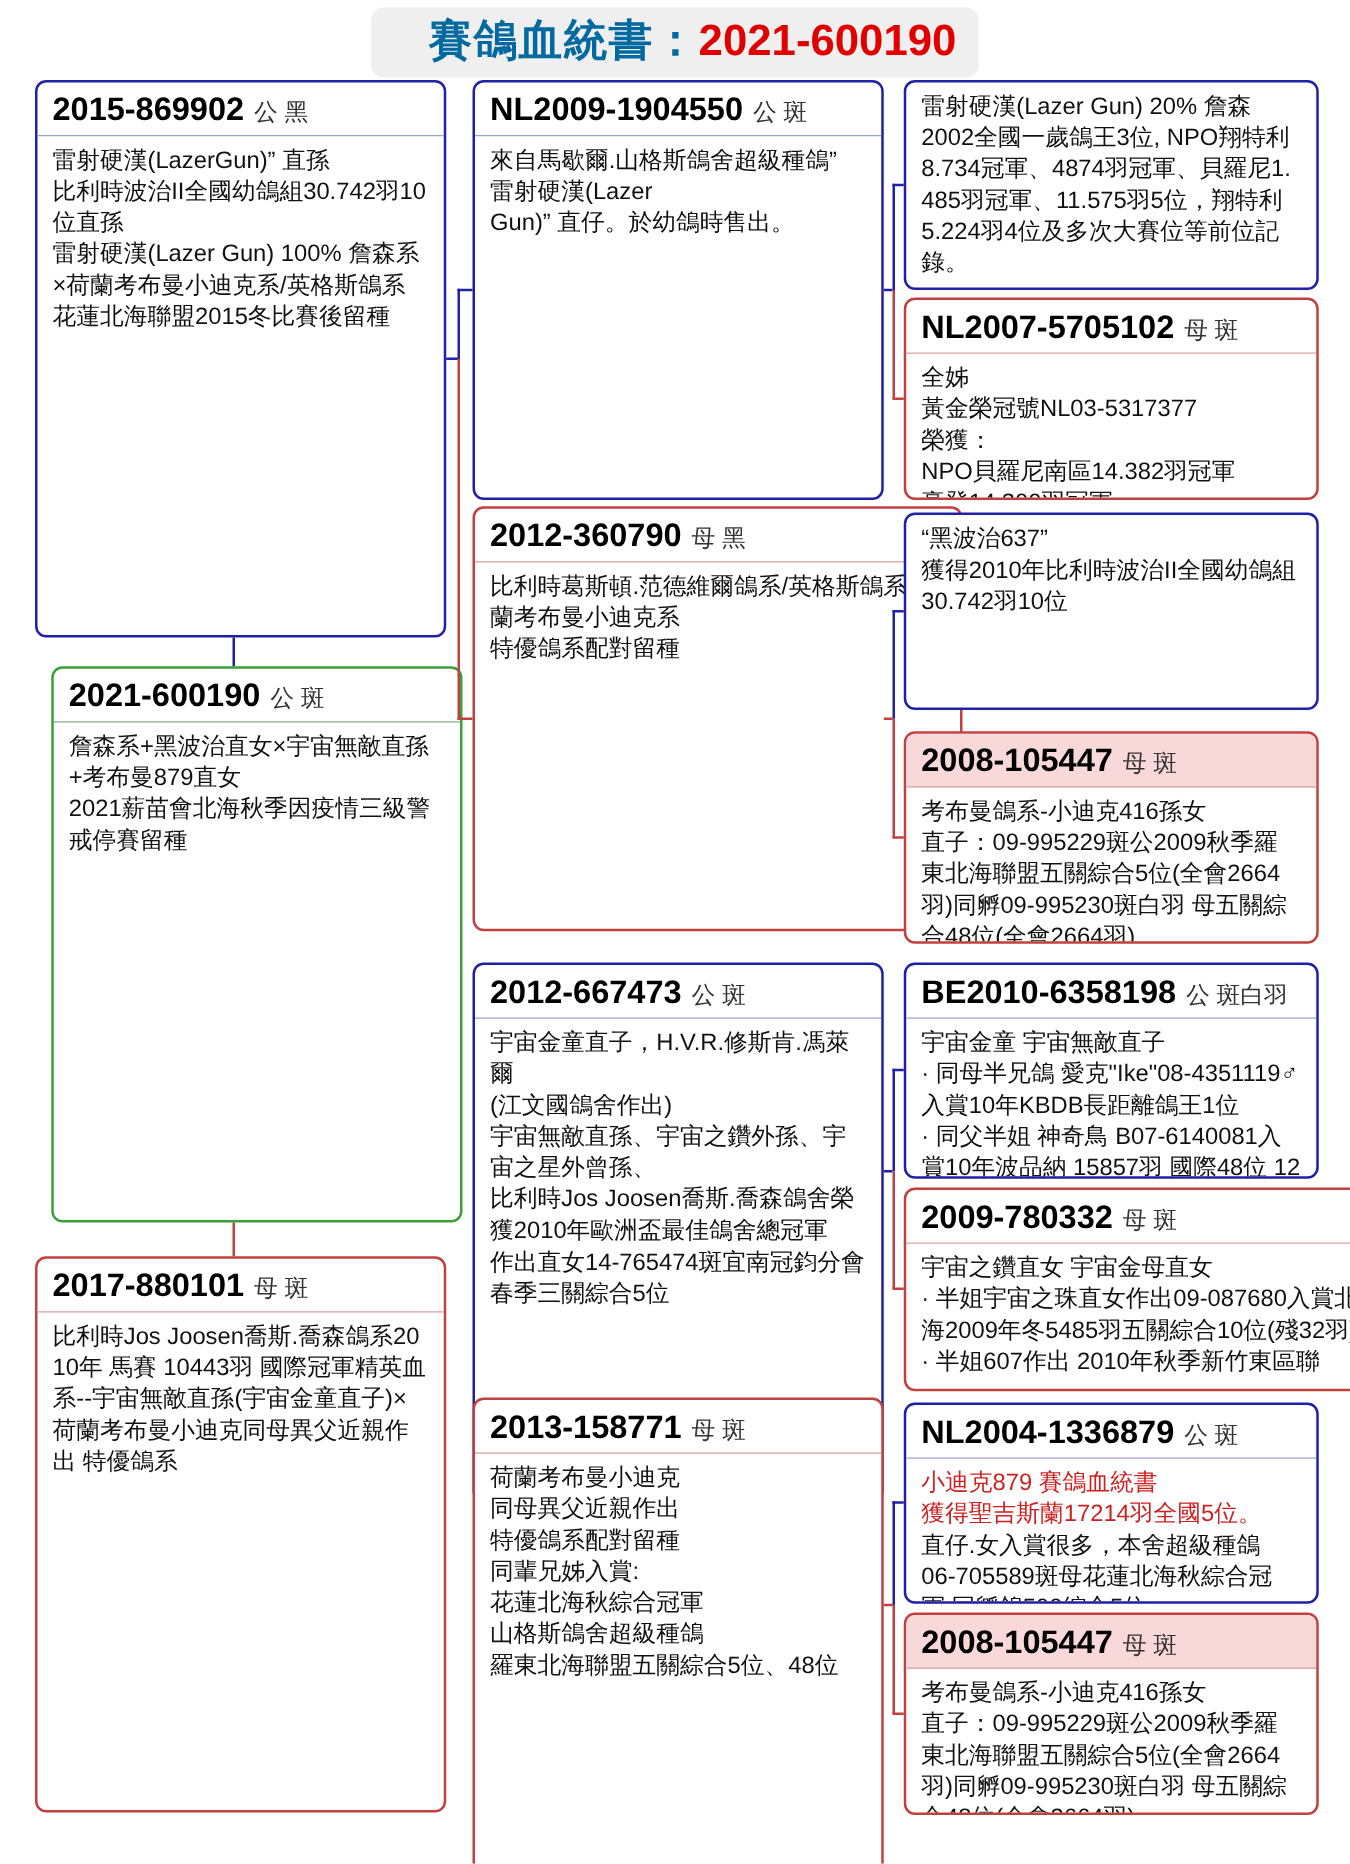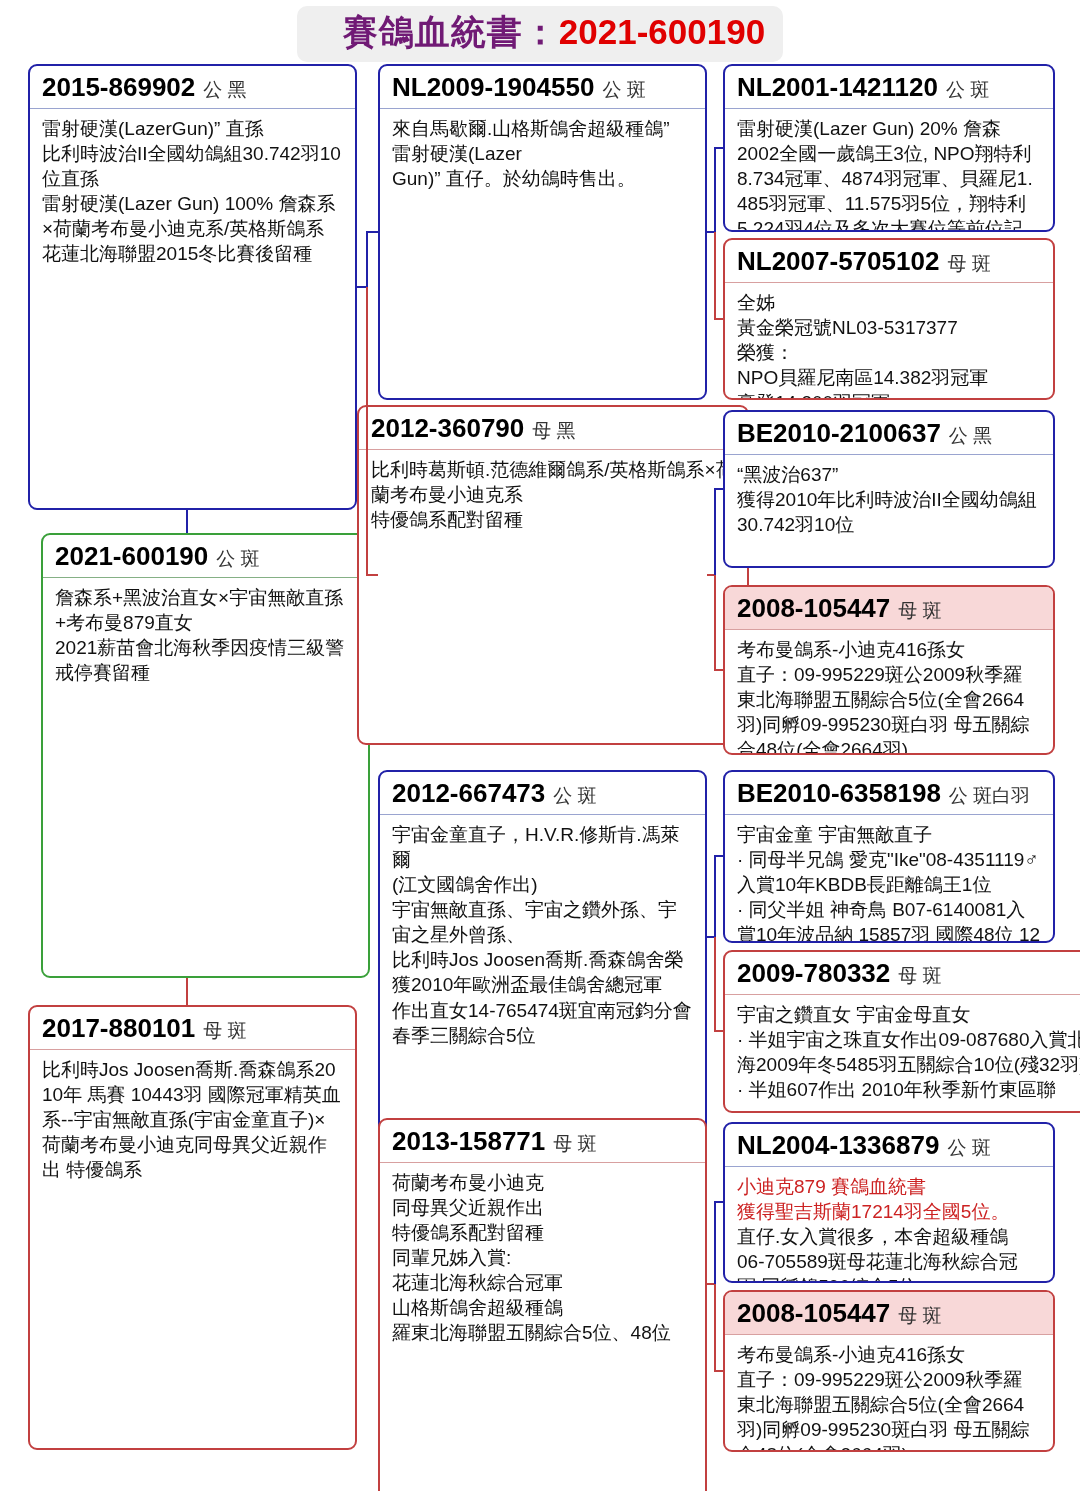--- a/index.html
+++ b/index.html
@@ -2,21 +2,21 @@
 <html><head>
 <meta charset="utf-8">
 <style>
   * { margin:0; padding:0; box-sizing:border-box; }
   html,body { background:#ffffff; }
   body { font-family:"Liberation Sans","DejaVu Sans",sans-serif; }
   .page { position:relative; width:1080px; height:1491px; background:#ffffff; overflow:hidden; }
 
   .title-wrap { position:absolute; left:0; top:6px; width:1080px; text-align:center; }
   .title-badge { display:inline-block; background:#efefef; border-radius:10px; padding:3px 18px 6px 18px; }
-  .title-green { color:#701a75; font-size:35px; font-weight:bold; letter-spacing:1px;margin-left:28px; }
+  .title-green { color:#0369a1; font-size:35px; font-weight:bold; letter-spacing:1px;margin-left:28px; }
   .title-red { color:#e00000; font-size:35px; font-weight:bold; }
 
   .box { position:absolute; background:#ffffff; border:2px solid #888; border-radius:9px; overflow:hidden; }
   .box.blue  { border-color:#2121a8; }
   .box.red   { border-color:#c24040; }
   .box.green { border-color:#3aa03a;margin-left:13px; }
 
   .box-header { padding:6px 12px 5px 12px; white-space:nowrap; }
   .box.blue  .box-header { border-bottom:1px solid #9aa4d0; }
   .box.red   .box-header { border-bottom:1px solid #d8a0a0; }
@@ -74,21 +74,21 @@
   </div>
 
   <div class="box blue" style="left:378px;top:64px;width:329px;height:336px">
     <div class="box-header">
       <span class="ring">NL2009-1904550</span><span class="sexcolor">公 斑</span>
     </div>
     <div class="box-body">來自馬歇爾.山格斯鴿舍超級種鴿” 雷射硬漢(Lazer
 Gun)” 直仔。於幼鴿時售出。</div>
   </div>
 
-  <div class="box red" style="left:357px;top:405px;width:392px;height:340px">
+  <div class="box red" style="left:378px;top:405px;width:392px;height:340px">
     <div class="box-header">
       <span class="ring">2012-360790</span><span class="sexcolor">母 黑</span>
     </div>
     <div class="box-body">比利時葛斯頓.范德維爾鴿系/英格斯鴿系×荷蘭考布曼小迪克系
 特優鴿系配對留種</div>
   </div>
 
   <div class="box blue" style="left:378px;top:770px;width:329px;height:432px">
     <div class="box-header">
       <span class="ring">2012-667473</span><span class="sexcolor">公 斑</span>
@@ -107,42 +107,36 @@
     <div class="box-body">荷蘭考布曼小迪克
 同母異父近親作出
 特優鴿系配對留種
 同輩兄姊入賞:
 花蓮北海秋綜合冠軍
 山格斯鴿舍超級種鴿
 羅東北海聯盟五關綜合5位、48位</div>
   </div>
 
   <div class="box blue" style="left:723px;top:64px;width:332px;height:168px">
-    <div class="box-header">
-      <span class="ring">NL2001-1421120</span><span class="sexcolor">公 斑</span>
-    </div>
     <div class="box-body">雷射硬漢(Lazer Gun) 20% 詹森
 2002全國一歲鴿王3位, NPO翔特利8.734冠軍、4874羽冠軍、貝羅尼1.485羽冠軍、11.575羽5位，翔特利5.224羽4位及多次大賽位等前位記錄。</div>
   </div>
 
   <div class="box red" style="left:723px;top:238px;width:332px;height:162px">
     <div class="box-header">
       <span class="ring">NL2007-5705102</span><span class="sexcolor">母 斑</span>
     </div>
     <div class="box-body">全姊
 黃金榮冠號NL03-5317377
 榮獲：
 NPO貝羅尼南區14.382羽冠軍
 豪登14.300羽冠軍。</div>
   </div>
 
   <div class="box blue" style="left:723px;top:410px;width:332px;height:158px">
-    <div class="box-header">
-      <span class="ring">BE2010-2100637</span><span class="sexcolor">公 黑</span>
-    </div>
     <div class="box-body">“黑波治637”
 獲得2010年比利時波治II全國幼鴿組30.742羽10位</div>
   </div>
 
   <div class="box red pinkhead" style="left:723px;top:585px;width:332px;height:170px">
     <div class="box-header">
       <span class="ring">2008-105447</span><span class="sexcolor">母 斑</span>
     </div>
     <div class="box-body">考布曼鴿系-小迪克416孫女
 直子：09-995229斑公2009秋季羅東北海聯盟五關綜合5位(全會2664羽)同孵09-995230斑白羽 母五關綜合48位(全會2664羽)</div>

